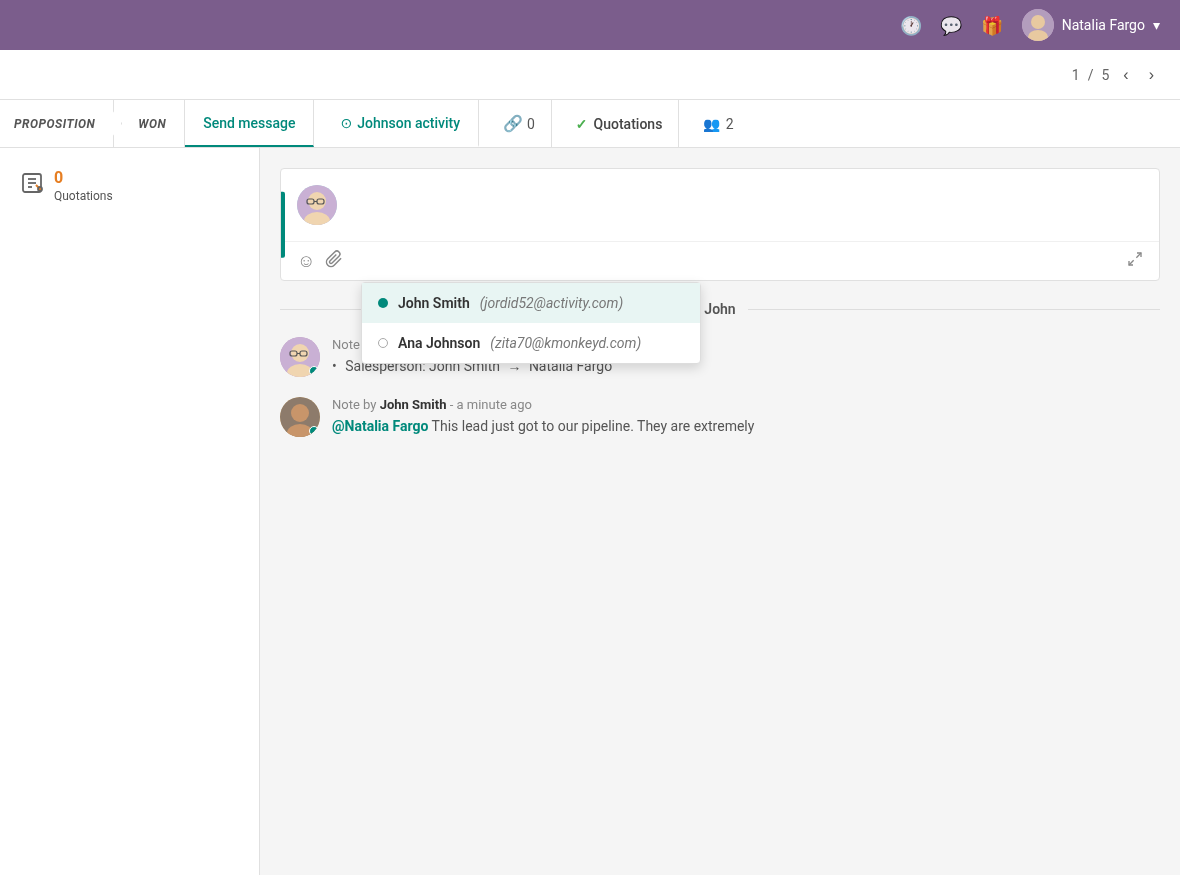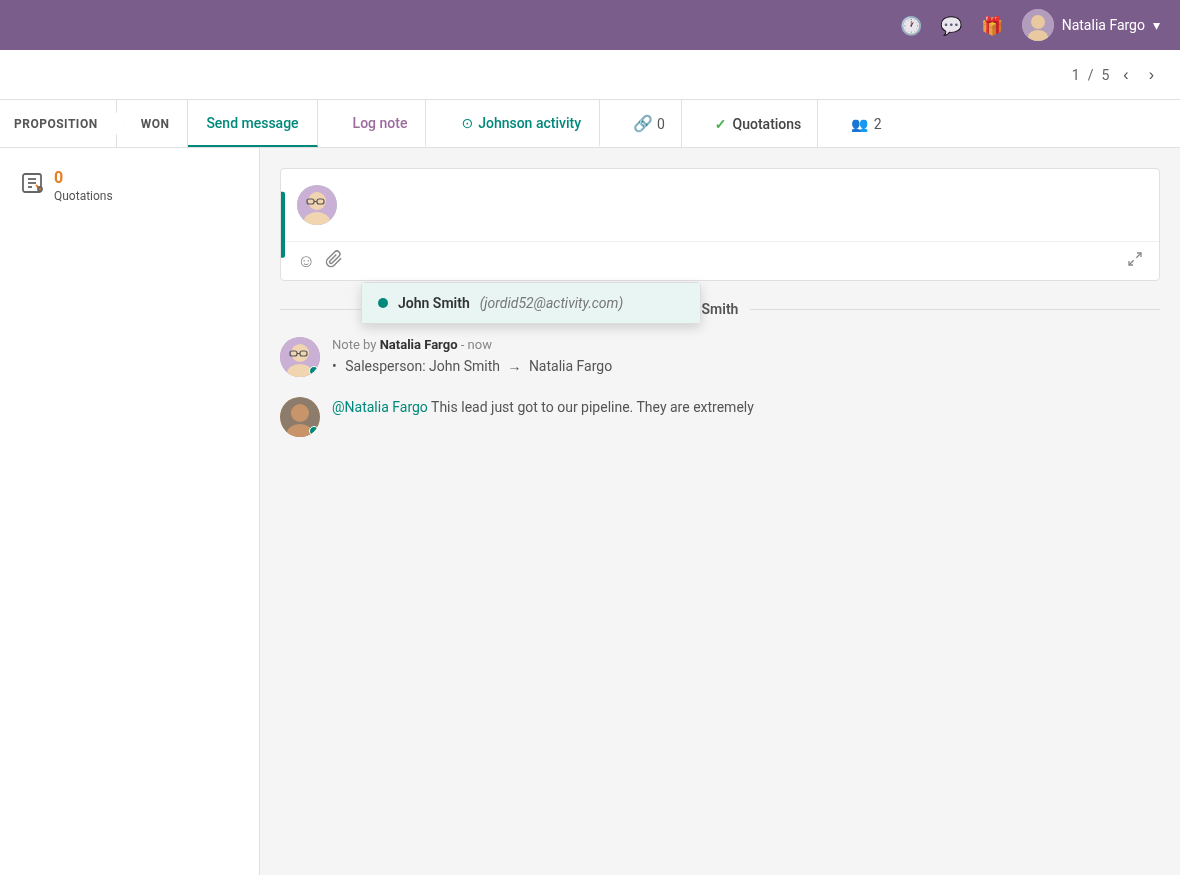--- a/index.html
+++ b/index.html
@@ -83,29 +83,30 @@
       height: 100%;
       padding: 0 18px 0 14px;
       font-size: 12px;
       font-weight: 700;
       color: #555;
       letter-spacing: 0.5px;
       border-right: 1px solid #e0e0e0;
       text-transform: uppercase;
       cursor: pointer;
       position: relative;
+      font-style: italic;
     }
 
     
     .action-tabs {
       display: flex;
       align-items: flex-end;
       height: 100%;
       flex: 1;
-      gap: 17px;
+      gap: 8px;
     }
     .action-tab {
       display: flex;
       align-items: center;
       height: 100%;
       padding: 0 18px;
       font-size: 14px;
       color: #00897b;
       cursor: pointer;
       border-bottom: 2px solid transparent;
@@ -364,21 +365,21 @@
       margin-bottom: 4px;
     }
     .msg-header strong { color: #333; }
     .msg-content {
       font-size: 14px;
       color: #555;
       line-height: 1.5;
     }
     .msg-content .bullet { margin-right: 5px; }
     .msg-content .arrow { margin: 0 4px; }
-    .mention-link { color: #00897b; font-weight: 400; }
+    .mention-link { color: #00897b; font-weight: 700; }
 
     
     .face-1 { background: #b0c4d8; }
     .face-2 { background: #d4b896; }
   </style>
 </head>
 <body>
 
 <div class="topbar">
   <span class="topbar-icon">🕐</span>
@@ -413,23 +414,20 @@
     <span>PROPOSITION</span>
     <span style="position:absolute;right:-9px;top:0;bottom:0;width:18px;background:#fff;clip-path:polygon(0 0,0 100%,100% 50%);z-index:1;border-right:1px solid #e0e0e0;"></span>
   </div>
   <div class="stage-item" style="padding-left:24px;">
     <span>WON</span>
   </div>
 
   <div class="action-tabs">
     <div class="action-tab active">
       <span>Send message</span>
-    </div>
-    <div class="action-tab log">
-      <span>Log note</span>
     </div>
     <div class="action-tab">
       <span class="tab-icon">⊙</span>
       <span>Johnson activity</span>
     </div>
 
     <div class="action-tab-right">
       <span style="font-size:16px; color:#777;">🔗</span>
       <span class="count">0</span>
     </div>
@@ -504,26 +502,31 @@
           </svg>
         </span>
       </div>
 
       <div class="mention-dropdown">
         <div class="mention-item highlighted">
           <span class="mention-dot online"></span>
           <span class="mention-name">John Smith</span>
           <span class="mention-email">(jordid52@activity.com)</span>
         </div>
+        <div class="mention-item">
+          <span class="mention-dot offline"></span>
+          <span class="mention-name">Ana Johnson</span>
+          <span class="mention-email">(zita70@kmonkeyd.com)</span>
+        </div>
       </div>
     </div>
 
     <div class="today-separator">
       <div class="today-line"></div>
-      <span class="today-label">Smith</span>
+      <span class="today-label">John</span>
       <div class="today-line"></div>
     </div>
 
     <div class="message-item">
       <div class="msg-avatar">
         <svg width="40" height="40" viewBox="0 0 40 40">
           <circle cx="20" cy="20" r="20" fill="#c9b0d4"></circle>
           <circle cx="20" cy="16" r="9" fill="#f0d5b0"></circle>
           <ellipse cx="20" cy="36" rx="13" ry="9" fill="#f0d5b0"></ellipse>
           <rect x="10" y="14" width="7" height="5" rx="2" fill="none" stroke="#555" stroke-width="1.2"></rect>
@@ -546,20 +549,23 @@
     <div class="message-item">
       <div class="msg-avatar face-2" style="background:#c8a87a;">
         <svg width="40" height="40" viewBox="0 0 40 40">
           <circle cx="20" cy="20" r="20" fill="#8d7b6b"></circle>
           <circle cx="20" cy="16" r="9" fill="#c8956a"></circle>
           <ellipse cx="20" cy="36" rx="13" ry="9" fill="#c8956a"></ellipse>
         </svg>
         <div class="online-indicator"></div>
       </div>
       <div class="msg-body">
+        <div class="msg-header">
+          Note by <strong>John Smith</strong> - <span>a minute ago</span>
+        </div>
         <div class="msg-content">
           <span class="mention-link">@Natalia Fargo</span> This lead just got to our pipeline. They are extremely
         </div>
       </div>
     </div>
 
   </div>
 </div>
 
 </body></html>

